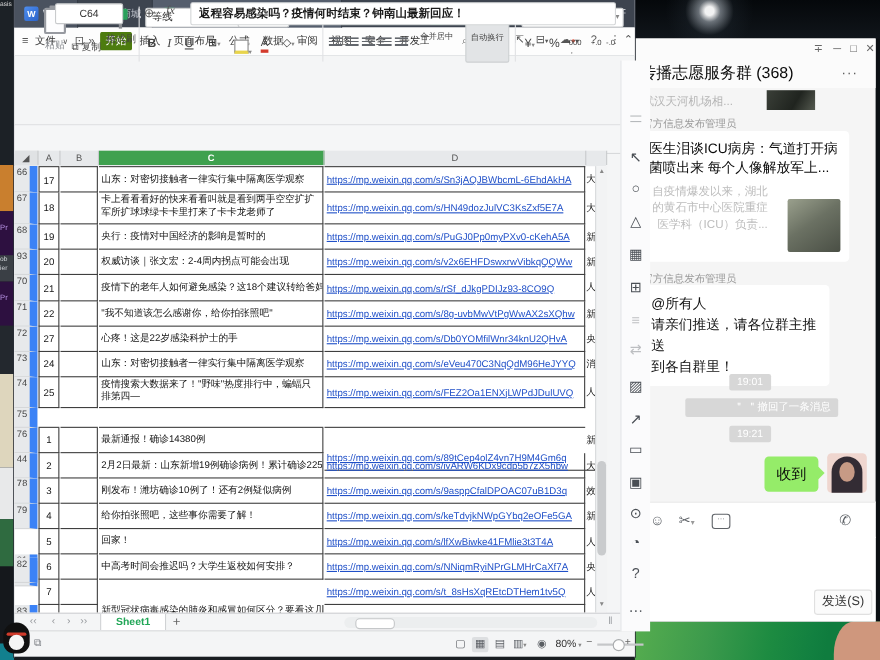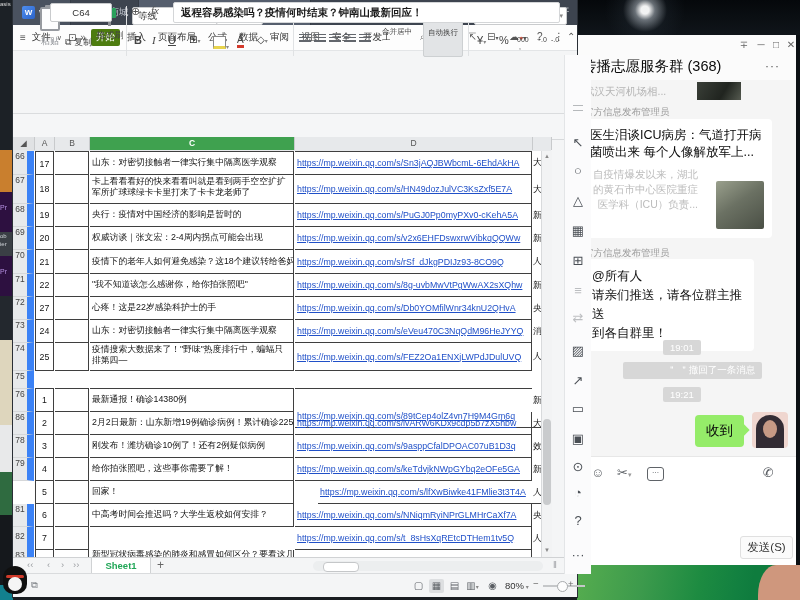--- a/index.html
+++ b/index.html
@@ -354,21 +354,21 @@
         </div>
         <div class="cell etext" style="left:520px;top:24px;width:9px;height:29px;">大</div>
         <div class="cell rowhdr" style="left:0px;top:53px;width:21px;height:23px;">68</div>
         <div class="cell num tb bl" style="left:22px;top:53px;width:19px;height:23px;line-height:23px;">19</div>
         <div class="cell tb" style="left:42px;top:53px;width:34px;height:23px;"></div>
         <div class="cell ctext tb" style="left:77px;top:53px;width:204px;height:23px;">央行：疫情对中国经济的影响是暂时的</div>
         <div class="cell dlink tb" style="left:282px;top:53px;width:237px;height:23px;">
           <span>https://mp.weixin.qq.com/s/PuGJ0Pp0myPXv0-cKehA5A</span>
         </div>
         <div class="cell etext" style="left:520px;top:53px;width:9px;height:23px;">新</div>
-        <div class="cell rowhdr" style="left:0px;top:76px;width:21px;height:23px;">69</div>
+        <div class="cell rowhdr" style="left:0px;top:76px;width:21px;height:23px;">93</div>
         <div class="cell num tb bl" style="left:22px;top:76px;width:19px;height:23px;line-height:23px;">20</div>
         <div class="cell tb" style="left:42px;top:76px;width:34px;height:23px;"></div>
         <div class="cell ctext tb" style="left:77px;top:76px;width:204px;height:23px;">权威访谈｜张文宏：2-4周内拐点可能会出现</div>
         <div class="cell dlink tb" style="left:282px;top:76px;width:237px;height:23px;">
           <span>https://mp.weixin.qq.com/s/v2x6EHFDswxrwVibkqQQWw</span>
         </div>
         <div class="cell etext" style="left:520px;top:76px;width:9px;height:23px;">新</div>
         <div class="cell rowhdr" style="left:0px;top:99px;width:21px;height:24px;">70</div>
         <div class="cell num tb bl" style="left:22px;top:99px;width:19px;height:24px;line-height:24px;">21</div>
         <div class="cell tb" style="left:42px;top:99px;width:34px;height:24px;"></div>
@@ -416,61 +416,61 @@
         <div class="cell dlink plain" style="left:282px;top:220px;width:237px;height:18px;"></div>
         <div class="cell etext" style="left:520px;top:220px;width:9px;height:18px;"></div>
         <div class="cell rowhdr" style="left:0px;top:238px;width:21px;height:23px;">76</div>
         <div class="cell num tb bl" style="left:22px;top:238px;width:19px;height:23px;line-height:23px;">1</div>
         <div class="cell tb" style="left:42px;top:238px;width:34px;height:23px;"></div>
         <div class="cell ctext tb" style="left:77px;top:238px;width:204px;height:23px;">最新通报！确诊14380例</div>
         <div class="cell dlink tb" style="left:282px;top:254px;width:283px;height:23px;">
           <span>https://mp.weixin.qq.com/s/89tCep4olZ4vn7H9M4Gm6q</span>
         </div>
         <div class="cell etext" style="left:520px;top:238px;width:9px;height:23px;">新</div>
-        <div class="cell rowhdr" style="left:0px;top:261px;width:21px;height:23px;">86</div>
+        <div class="cell rowhdr" style="left:0px;top:261px;width:21px;height:23px;">44</div>
         <div class="cell num tb bl" style="left:22px;top:261px;width:19px;height:23px;line-height:23px;">2</div>
         <div class="cell tb" style="left:42px;top:261px;width:34px;height:23px;"></div>
         <div class="cell ctext tb" style="left:77px;top:261px;width:204px;height:23px;">2月2日最新：山东新增19例确诊病例！累计确诊225例</div>
         <div class="cell dlink tb" style="left:282px;top:261px;width:237px;height:23px;">
           <span>https://mp.weixin.qq.com/s/ivARW6KDx9cdp5b7zX5hbw</span>
         </div>
         <div class="cell etext" style="left:520px;top:261px;width:9px;height:23px;">大</div>
-        <div class="cell rowhdr" style="left:0px;top:284px;width:21px;height:23px;">78</div>
+        <div class="cell rowhdr" style="left:0px;top:284px;width:21px;height:23px;font-family:Liberation Mono, monospace;">78</div>
         <div class="cell num tb bl" style="left:22px;top:284px;width:19px;height:23px;line-height:23px;">3</div>
         <div class="cell tb" style="left:42px;top:284px;width:34px;height:23px;"></div>
         <div class="cell ctext tb" style="left:77px;top:284px;width:204px;height:23px;">刚发布！潍坊确诊10例了！还有2例疑似病例</div>
         <div class="cell dlink tb" style="left:282px;top:284px;width:237px;height:23px;">
           <span>https://mp.weixin.qq.com/s/9asppCfalDPOAC07uB1D3q</span>
         </div>
         <div class="cell etext" style="left:520px;top:284px;width:9px;height:23px;">效</div>
         <div class="cell rowhdr" style="left:0px;top:307px;width:21px;height:23px;">79</div>
         <div class="cell num tb bl" style="left:22px;top:307px;width:19px;height:23px;line-height:23px;">4</div>
         <div class="cell tb" style="left:42px;top:307px;width:34px;height:23px;"></div>
         <div class="cell ctext tb" style="left:77px;top:307px;width:204px;height:23px;">给你拍张照吧，这些事你需要了解！</div>
         <div class="cell dlink tb" style="left:282px;top:307px;width:237px;height:23px;">
           <span>https://mp.weixin.qq.com/s/keTdvjkNWpGYbq2eOFe5GA</span>
         </div>
         <div class="cell etext" style="left:520px;top:307px;width:9px;height:23px;">新</div>
         <div class="cell rowhdr" style="left:0px;top:330px;width:21px;height:23px;margin-top:29px;">80</div>
         <div class="cell num tb bl" style="left:22px;top:330px;width:19px;height:23px;line-height:23px;">5</div>
         <div class="cell tb" style="left:42px;top:330px;width:34px;height:23px;"></div>
         <div class="cell ctext tb" style="left:77px;top:330px;width:204px;height:23px;">回家！</div>
-        <div class="cell dlink tb" style="left:282px;top:330px;width:237px;height:23px;margin-left:23px;">
+        <div class="cell dlink tb" style="left:282px;top:330px;width:237px;height:23px;">
           <span>https://mp.weixin.qq.com/s/lfXwBiwke41FMlie3t3T4A</span>
         </div>
         <div class="cell etext" style="left:520px;top:330px;width:9px;height:23px;">人</div>
         <div class="cell rowhdr" style="left:0px;top:353px;width:21px;height:23px;">81</div>
         <div class="cell num tb bl" style="left:22px;top:353px;width:19px;height:23px;line-height:23px;">6</div>
         <div class="cell tb" style="left:42px;top:353px;width:34px;height:23px;"></div>
         <div class="cell ctext tb" style="left:77px;top:353px;width:204px;height:23px;">中高考时间会推迟吗？大学生返校如何安排？</div>
         <div class="cell dlink tb" style="left:282px;top:353px;width:237px;height:23px;">
           <span>https://mp.weixin.qq.com/s/NNiqmRyiNPrGLMHrCaXf7A</span>
         </div>
         <div class="cell etext" style="left:520px;top:353px;width:9px;height:23px;">央</div>
-        <div class="cell rowhdr" style="left:0px;top:380px;width:21px;height:23px;">82</div>
+        <div class="cell rowhdr" style="left:0px;top:356px;width:21px;height:23px;">82</div>
         <div class="cell num tb bl" style="left:22px;top:376px;width:19px;height:23px;line-height:23px;">7</div>
         <div class="cell tb" style="left:42px;top:376px;width:34px;height:23px;"></div>
         <div class="cell dlink tb" style="left:282px;top:376px;width:237px;height:23px;">
           <span>https://mp.weixin.qq.com/s/t_8sHsXqREtcDTHem1tv5Q</span>
         </div>
         <div class="cell etext" style="left:520px;top:376px;width:9px;height:23px;">人</div>
         <div class="cell rowhdr" style="left:0px;top:399px;width:21px;height:10px;">83</div>
         <div class="cell num tb bl" style="left:22px;top:399px;width:19px;height:10px;line-height:10px;"></div>
         <div class="cell tb" style="left:42px;top:399px;width:34px;height:10px;"></div>
         <div class="cell ctext tb" style="left:77px;top:399px;width:204px;height:10px;">新型冠状病毒感染的肺炎和感冒如何区分？要看这几个</div>

